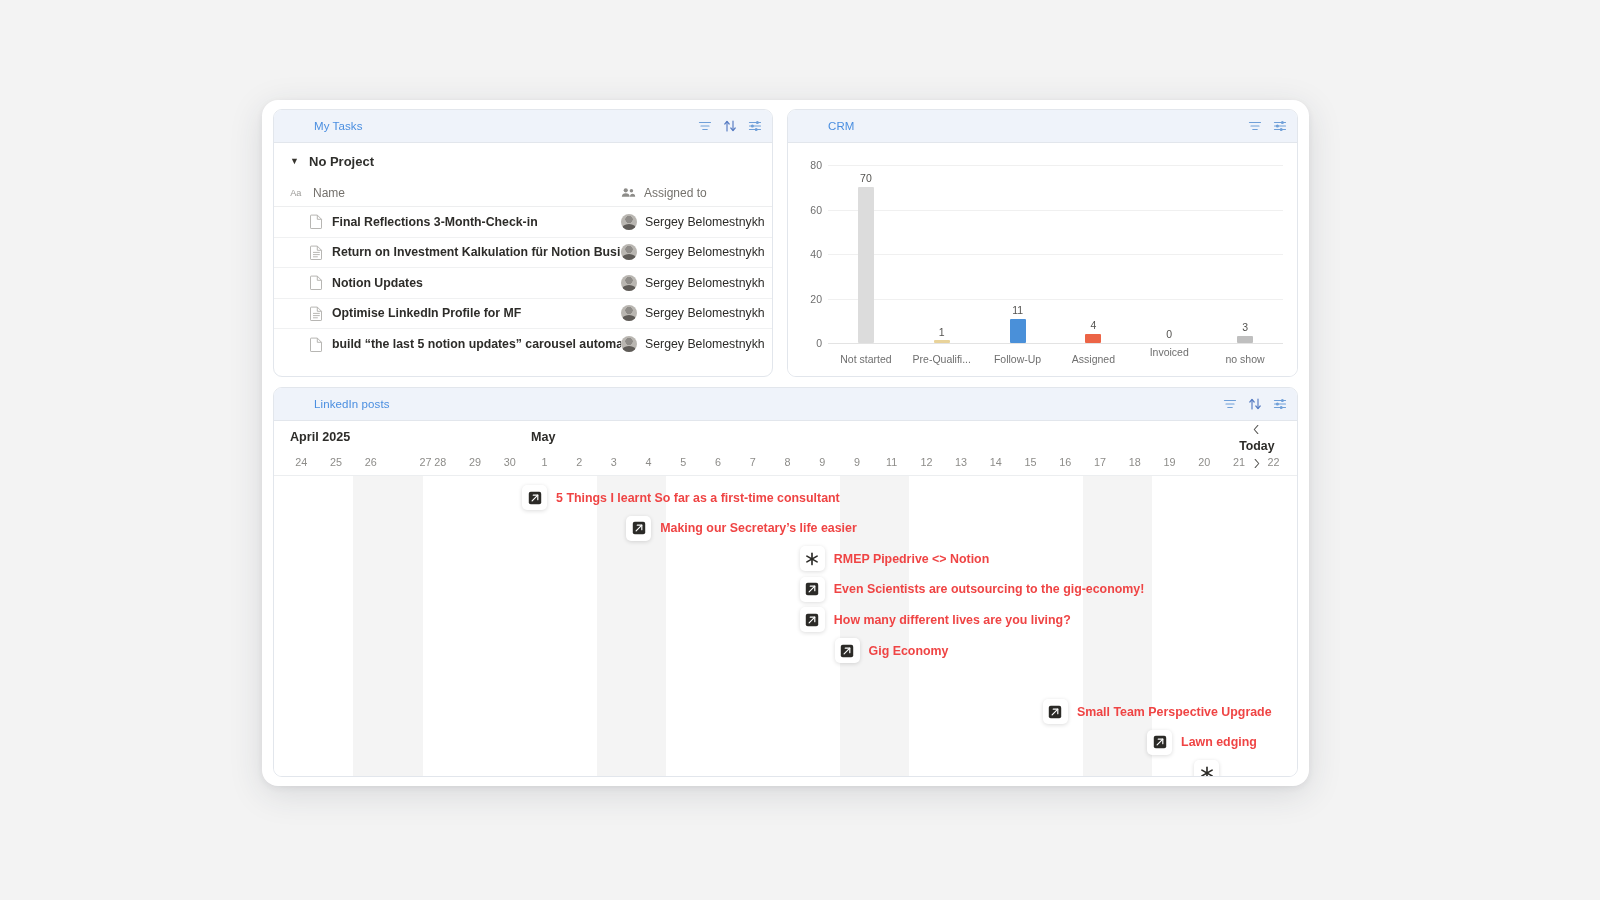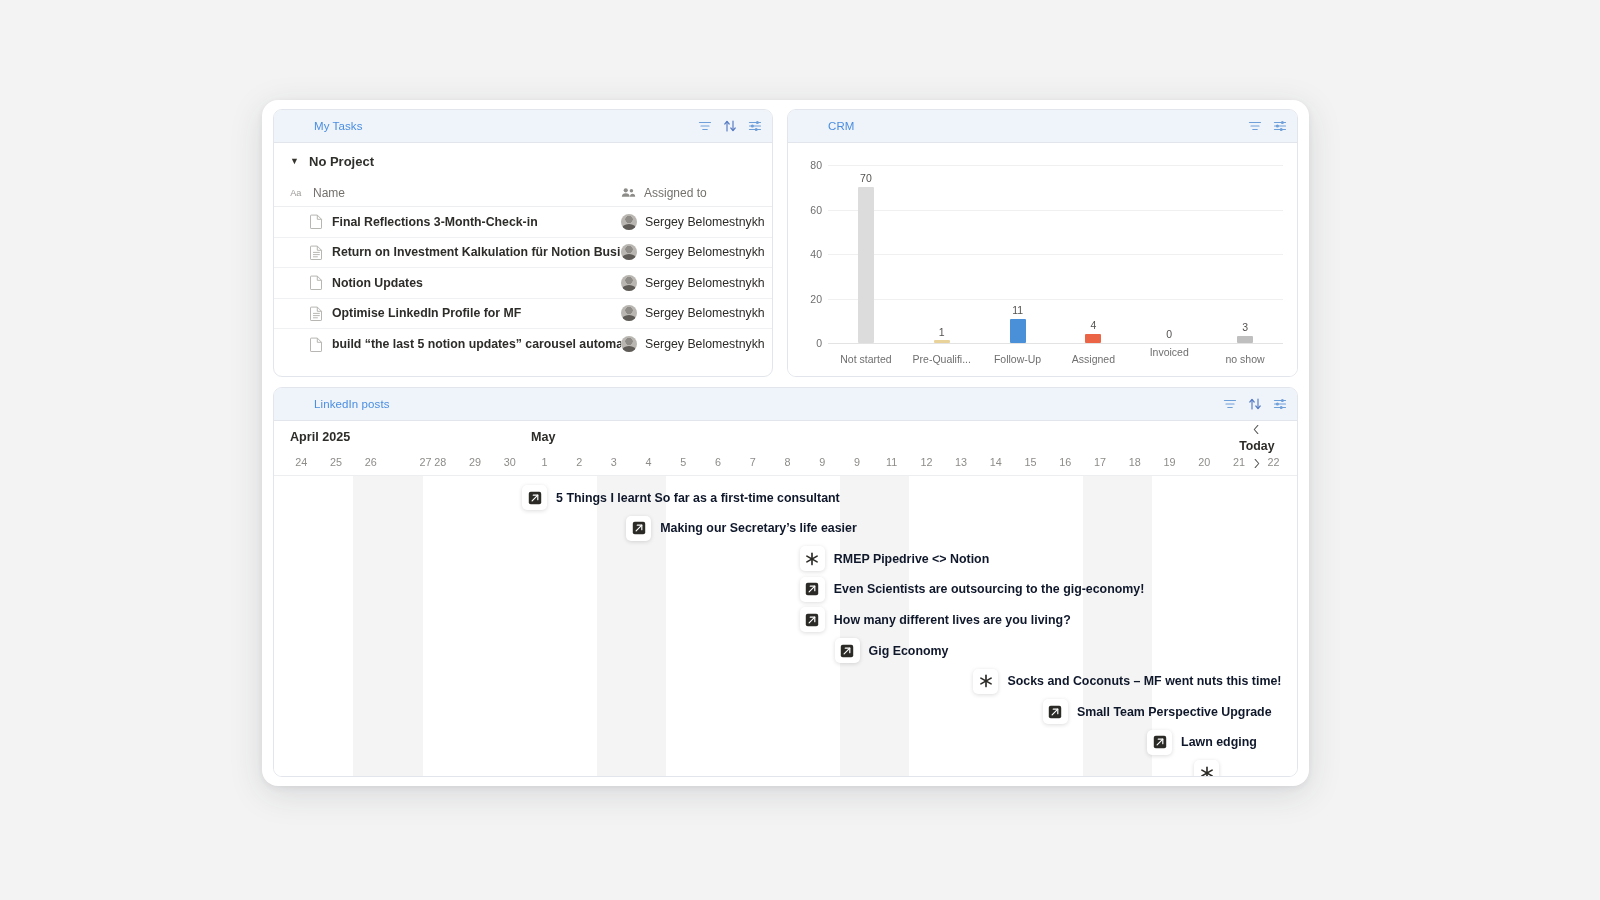--- a/index.html
+++ b/index.html
@@ -158,21 +158,21 @@
   .sep { position: absolute; left: 0; right: 0; top: 0; height: 1px; background: #eceef0; }
   .event { position: absolute; display: flex; align-items: center; }
   .ev-chip {
     width: 25px; height: 25px; border-radius: 5px; background: #fff;
     box-shadow: 0 1px 4px rgba(0,0,0,0.14);
     display: flex; align-items: center; justify-content: center;
     flex: 0 0 25px;
   }
   .ev-chip svg { display: block; }
   .ev-title {
-    font-size: 12.4px; color: #0f172a; font-weight: 600;
+    font-size: 12.4px; color: #ef4444; font-weight: 600;
     margin-left: 9px; white-space: nowrap;
   }
 </style>
 </head>
 <body>
 
 <div class="stage">
 <div class="window">
 
   <div class="panel" id="tasks-panel">
@@ -556,65 +556,53 @@
                 <svg viewBox="0 0 16 16" width="14" height="14">
                   <rect x="0.9" y="0.9" width="14.2" height="14.2" rx="2.2" fill="#2b2a27"></rect>
                   <g stroke="#fff" stroke-width="1.35" stroke-linecap="round" stroke-linejoin="round" fill="none">
                     <line x1="4.7" y1="11.3" x2="11.2" y2="4.8"></line>
                     <polyline points="6.0,4.8 11.2,4.8 11.2,10.0"></polyline>
                   </g>
                 </svg>
               </span>
               <span class="ev-title">Gig Economy</span>
             </div>
-            <div class="event" style="left: 699.483px; top: 193.6px;">
+            <div class="event" style="left: 768.931px; top: 224.2px;">
+              <span class="ev-chip">
+                <svg viewBox="0 0 16 16" width="14" height="14">
+                  <rect x="0.9" y="0.9" width="14.2" height="14.2" rx="2.2" fill="#2b2a27"></rect>
+                  <g stroke="#fff" stroke-width="1.35" stroke-linecap="round" stroke-linejoin="round" fill="none">
+                    <line x1="4.7" y1="11.3" x2="11.2" y2="4.8"></line>
+                    <polyline points="6.0,4.8 11.2,4.8 11.2,10.0"></polyline>
+                  </g>
+                </svg>
+              </span>
+              <span class="ev-title">Small Team Perspective Upgrade</span>
+            </div>
+            <div class="event" style="left: 873.103px; top: 254.8px;">
+              <span class="ev-chip">
+                <svg viewBox="0 0 16 16" width="14" height="14">
+                  <rect x="0.9" y="0.9" width="14.2" height="14.2" rx="2.2" fill="#2b2a27"></rect>
+                  <g stroke="#fff" stroke-width="1.35" stroke-linecap="round" stroke-linejoin="round" fill="none">
+                    <line x1="4.7" y1="11.3" x2="11.2" y2="4.8"></line>
+                    <polyline points="6.0,4.8 11.2,4.8 11.2,10.0"></polyline>
+                  </g>
+                </svg>
+              </span>
+              <span class="ev-title">Lawn edging</span>
+            </div>
+            <div class="event" style="left: 920.103px; top: 285.4px;">
               <span class="ev-chip">
                 <svg viewBox="0 0 16 16" width="14" height="14">
                   <g stroke="#2b2a27" stroke-width="1.9" stroke-linecap="round">
                     <line x1="8" y1="1.6" x2="8" y2="14.4"></line>
                     <line x1="2.2" y1="4.7" x2="13.8" y2="11.3"></line>
                     <line x1="2.2" y1="11.3" x2="13.8" y2="4.7"></line>
                   </g>
                 </svg>
               </span>
-              <span class="ev-title">Socks and Coconuts – MF went nuts this time!</span>
-            </div>
-            <div class="event" style="left: 768.931px; top: 224.2px;">
-              <span class="ev-chip">
-                <svg viewBox="0 0 16 16" width="14" height="14">
-                  <rect x="0.9" y="0.9" width="14.2" height="14.2" rx="2.2" fill="#2b2a27"></rect>
-                  <g stroke="#fff" stroke-width="1.35" stroke-linecap="round" stroke-linejoin="round" fill="none">
-                    <line x1="4.7" y1="11.3" x2="11.2" y2="4.8"></line>
-                    <polyline points="6.0,4.8 11.2,4.8 11.2,10.0"></polyline>
-                  </g>
-                </svg>
-              </span>
-              <span class="ev-title">Small Team Perspective Upgrade</span>
-            </div>
-            <div class="event" style="left: 873.103px; top: 254.8px;">
-              <span class="ev-chip">
-                <svg viewBox="0 0 16 16" width="14" height="14">
-                  <rect x="0.9" y="0.9" width="14.2" height="14.2" rx="2.2" fill="#2b2a27"></rect>
-                  <g stroke="#fff" stroke-width="1.35" stroke-linecap="round" stroke-linejoin="round" fill="none">
-                    <line x1="4.7" y1="11.3" x2="11.2" y2="4.8"></line>
-                    <polyline points="6.0,4.8 11.2,4.8 11.2,10.0"></polyline>
-                  </g>
-                </svg>
-              </span>
-              <span class="ev-title">Lawn edging</span>
-            </div>
-            <div class="event" style="left: 920.103px; top: 285.4px;">
-              <span class="ev-chip">
-                <svg viewBox="0 0 16 16" width="14" height="14">
-                  <g stroke="#2b2a27" stroke-width="1.9" stroke-linecap="round">
-                    <line x1="8" y1="1.6" x2="8" y2="14.4"></line>
-                    <line x1="2.2" y1="4.7" x2="13.8" y2="11.3"></line>
-                    <line x1="2.2" y1="11.3" x2="13.8" y2="4.7"></line>
-                  </g>
-                </svg>
-              </span>
             </div>
           </div>
     </div>
   </div>
 
 </div>
 </div>
 
 </body></html>

